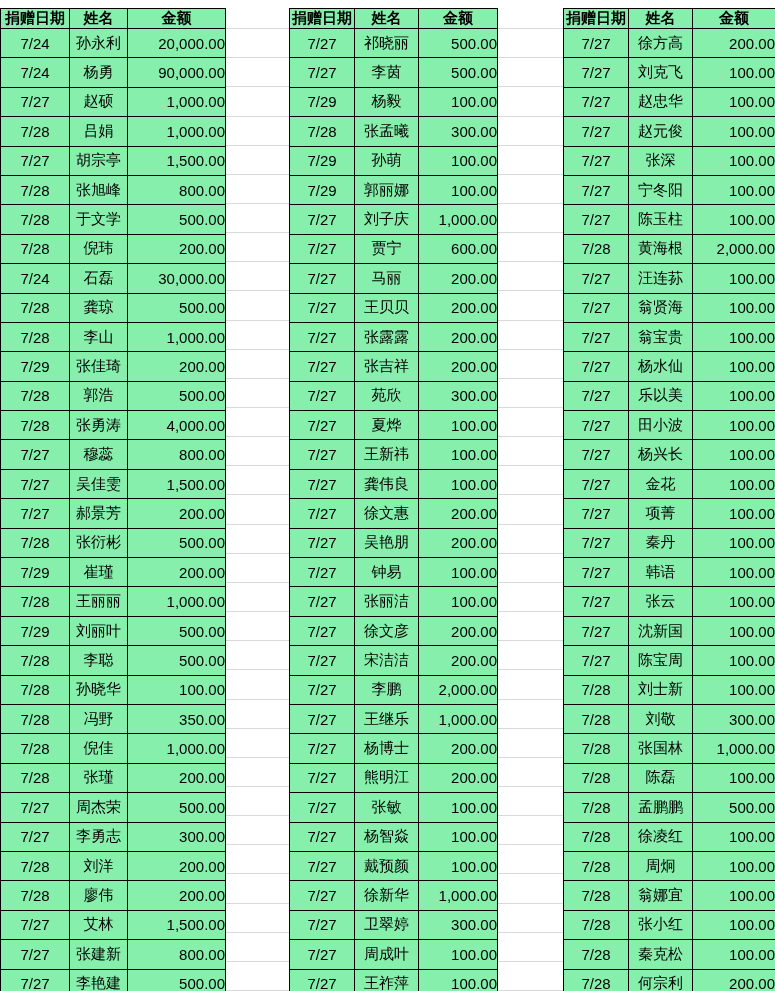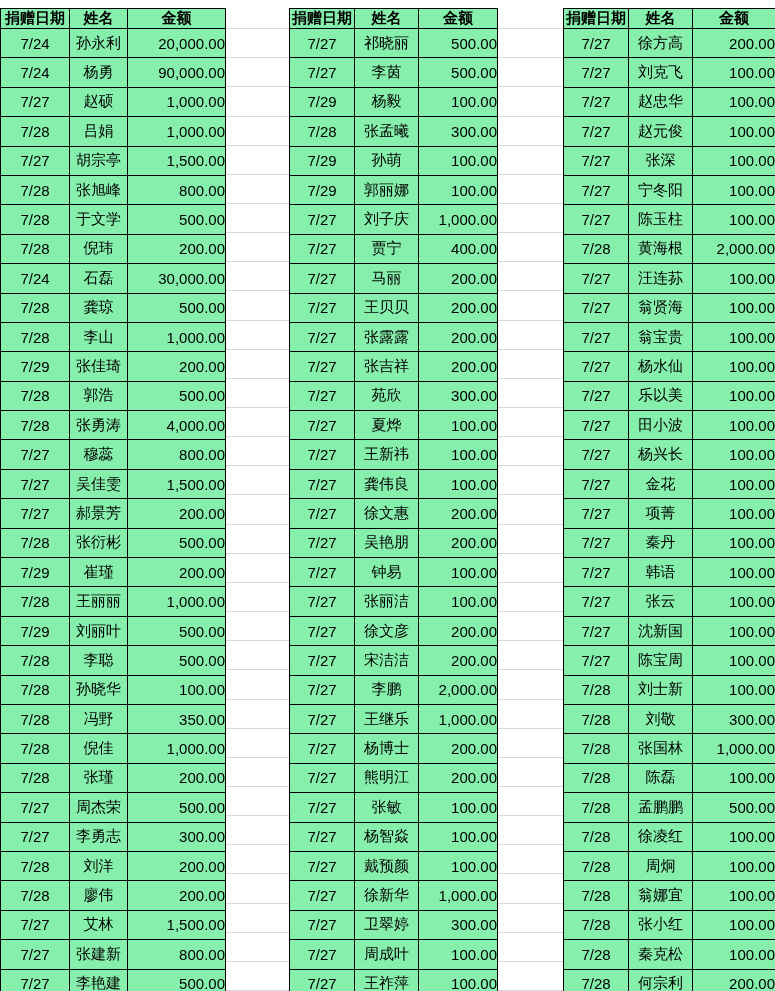--- a/index.html
+++ b/index.html
@@ -274,21 +274,21 @@
         <td class="cell-amount">100.00</td>
       </tr>
       <tr>
         <td class="cell-date">7/27</td>
         <td class="cell-name">刘子庆</td>
         <td class="cell-amount">1,000.00</td>
       </tr>
       <tr>
         <td class="cell-date">7/27</td>
         <td class="cell-name">贾宁</td>
-        <td class="cell-amount">400.00</td>
+        <td class="cell-amount">600.00</td>
       </tr>
       <tr>
         <td class="cell-date">7/27</td>
         <td class="cell-name">马丽</td>
         <td class="cell-amount">200.00</td>
       </tr>
       <tr>
         <td class="cell-date">7/27</td>
         <td class="cell-name">王贝贝</td>
         <td class="cell-amount">200.00</td>

